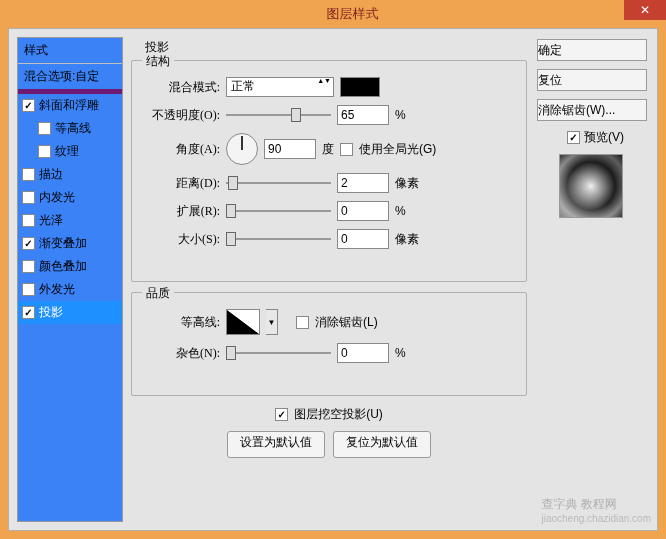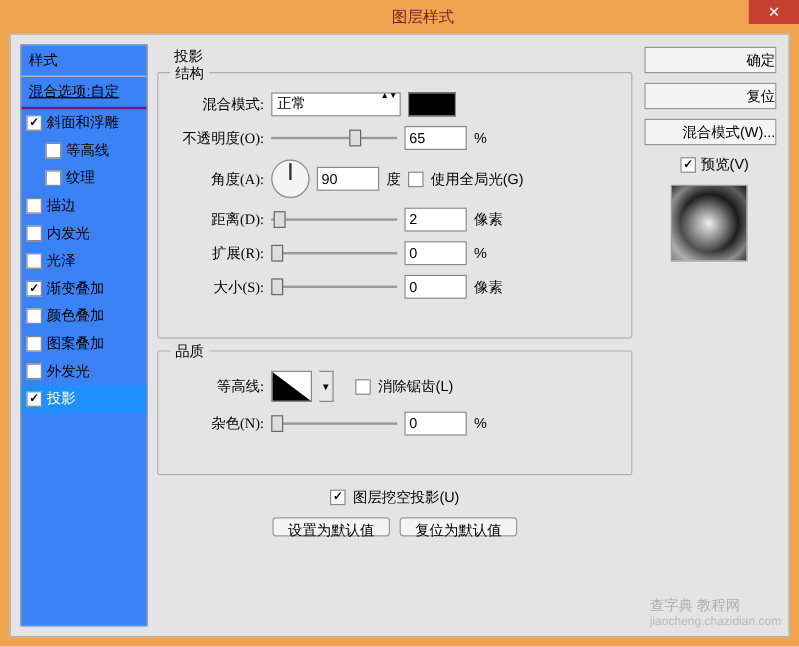--- a/index.html
+++ b/index.html
@@ -4,28 +4,28 @@
 <style>
 * { box-sizing: border-box; margin: 0; padding: 0; font-family: "Microsoft YaHei", SimSun, sans-serif; font-size: 12px; }
 body { background: #fff; }
 .window { width: 666px; height: 539px; background: #f0a450; position: relative; }
 .titlebar { height: 28px; display: flex; align-items: center; justify-content: center; position: relative; }
 .titlebar-title { color: #7f1d1d; font-size: 13px; margin-left: 39px; }
 .close-btn { position: absolute; right: 0; top: 0; width: 42px; height: 20px; background: #c64030; color: #fff; display: flex; align-items: center; justify-content: center; cursor: pointer; font-size: 14px; }
 .client { position: absolute; left: 8px; top: 28px; right: 8px; bottom: 8px; background: #e4e4e4; border: 1px solid #b0b0b0; }
 .left-panel { position: absolute; left: 8px; top: 8px; width: 106px; bottom: 8px; border: 1px solid #999; background: #3b82f6; }
 .lp-header1 { padding: 4px 6px; border-bottom: 1px solid #c0c0c0; }
-.lp-header2 { padding: 4px 6px; border-bottom: 2px solid #701a75; text-decoration: underline; }
+.lp-header2 { padding: 4px 6px; border-bottom: 5px solid #701a75; }
 .lp-item { padding: 3px 4px; display: flex; align-items: center; gap: 4px; cursor: pointer; }
 .lp-item.sub { padding-left: 20px; }
 .lp-item.sel { background: #1e90ff; color: #fff; }
 .chk { width: 13px; height: 13px; border: 1px solid #888; background: #fff; display: inline-flex; align-items: center; justify-content: center; font-size: 10px; line-height: 1; }
 .chk.checked::after { content: "✓"; color: #000; font-weight: bold; }
 .right-panel { position: absolute; right: 10px; top: 10px; width: 110px; }
-.btn { display: block; width: 100%; height: 22px; border: 1px solid #999; background: #f4f4f4; border-radius: 0; margin-bottom: 8px; cursor: pointer; text-align: right; line-height: 20px; }
+.btn { display: block; width: 100%; height: 22px; border: 1px solid #999; background: #f4f4f4; border-radius: 0; margin-bottom: 8px; cursor: pointer; text-align: left; line-height: 20px; }
 .preview-row { display: flex; align-items: center; gap: 4px; margin: 4px 0 8px 30px; }
 .preview-box { width: 64px; height: 64px; border: 1px solid #999; margin-left: 22px; background: radial-gradient(circle at 50% 50%, #f0f0f0 0%, #888 30%, #222 55%, #888 80%, #333 100%); position: relative; }
 .preview-box::before { content: ""; position: absolute; inset: 0; background: linear-gradient(45deg, rgba(255,255,255,0.4) 0%, transparent 50%, rgba(0,0,0,0.4) 100%); }
 .mid-panel { position: absolute; left: 122px; top: 8px; right: 130px; bottom: 8px; }
 .section-title { margin: 2px 0 4px 14px; }
 .fieldset { border: 1px solid #b0b0b0; border-radius: 2px; margin-bottom: 10px; padding: 8px 10px 24px 10px; position: relative; }
 .fieldset-title { position: absolute; top: -8px; left: 10px; background: #e4e4e4; padding: 0 4px; }
 .row { display: flex; align-items: center; margin: 8px 0; gap: 6px; }
 .row-label { width: 78px; text-align: right; font-family: Liberation Serif, serif; }
 .select { height: 20px; border: 1px solid #888; background: #fff; display: flex; align-items: flex-start; padding: 0 4px; position: relative; width: 108px; }
@@ -34,21 +34,21 @@
 .slider { flex: 1; height: 16px; position: relative; display: flex; align-items: center; max-width: 105px; }
 .slider-track { height: 2px; background: #999; width: 100%; }
 .slider-thumb { position: absolute; width: 10px; height: 14px; background: #ddd; border: 1px solid #666; top: 1px; }
 .num-input { width: 52px; height: 20px; border: 1px solid #888; background: #fff; padding: 0 3px; text-align: left; }
 .unit { width: 28px; }
 .angle-dial { width: 32px; height: 32px; border: 1px solid #888; border-radius: 50%; background: #f4f4f4; position: relative; }
 .angle-dial::after { content: ""; position: absolute; width: 2px; height: 14px; background: #333; left: 50%; top: 2px; transform-origin: bottom; transform: translateX(-50%); }
 .contour-swatch { width: 34px; height: 26px; border: 1px solid #888; background: linear-gradient(to top right, #000 0%, #000 49%, #fff 51%, #fff 100%); cursor: pointer; position: relative; }
 .contour-arrow { width: 12px; height: 26px; border: 1px solid #888; border-left: none; background: #e8e8e8; display: flex; align-items: center; justify-content: center; font-size: 8px; cursor: pointer; }
 .bottom-btns { display: flex; gap: 8px; justify-content: center; margin-top: 6px; }
-.btn2 { height: 16px; border: 1px solid #999; background: #f4f4f4; border-radius: 3px; padding: 0 12px; cursor: pointer; line-height: 20px; }
+.btn2 { height: 27px; border: 1px solid #999; background: #f4f4f4; border-radius: 3px; padding: 0 12px; cursor: pointer; line-height: 20px; }
 .watermark { position: absolute; right: 6px; bottom: 6px; color: rgba(0,0,0,0.25); font-size: 14px; }
 .watermark small { font-size: 10px; color: rgba(0,0,0,0.2); display: block; }
 </style>
 </head>
 <body>
 
 <div class="window">
   <div class="titlebar">
     <span class="titlebar-title">图层样式</span>
     <div class="close-btn">
@@ -88,37 +88,33 @@
           <div class="lp-item">
             <span class="chk checked"></span>
             <span>渐变叠加</span>
           </div>
           <div class="lp-item">
             <span class="chk"></span>
             <span>颜色叠加</span>
           </div>
           <div class="lp-item">
             <span class="chk"></span>
-            <span>图案叠加</span>
-          </div>
-          <div class="lp-item">
-            <span class="chk"></span>
             <span>外发光</span>
           </div>
           <div class="lp-item sel">
             <span class="chk checked"></span>
             <span>投影</span>
           </div>
         </div>
     </div>
 
     <div class="right-panel">
       <div class="btn">确定</div>
       <div class="btn">复位</div>
-      <div class="btn">混合模式(W)...</div>
+      <div class="btn">消除锯齿(W)...</div>
       <div class="preview-row">
         <span class="chk checked"></span>
         <span>预览(V)</span>
       </div>
       <div class="preview-box"></div>
     </div>
 
     <div class="mid-panel">
       <div class="section-title">投影</div>
 

